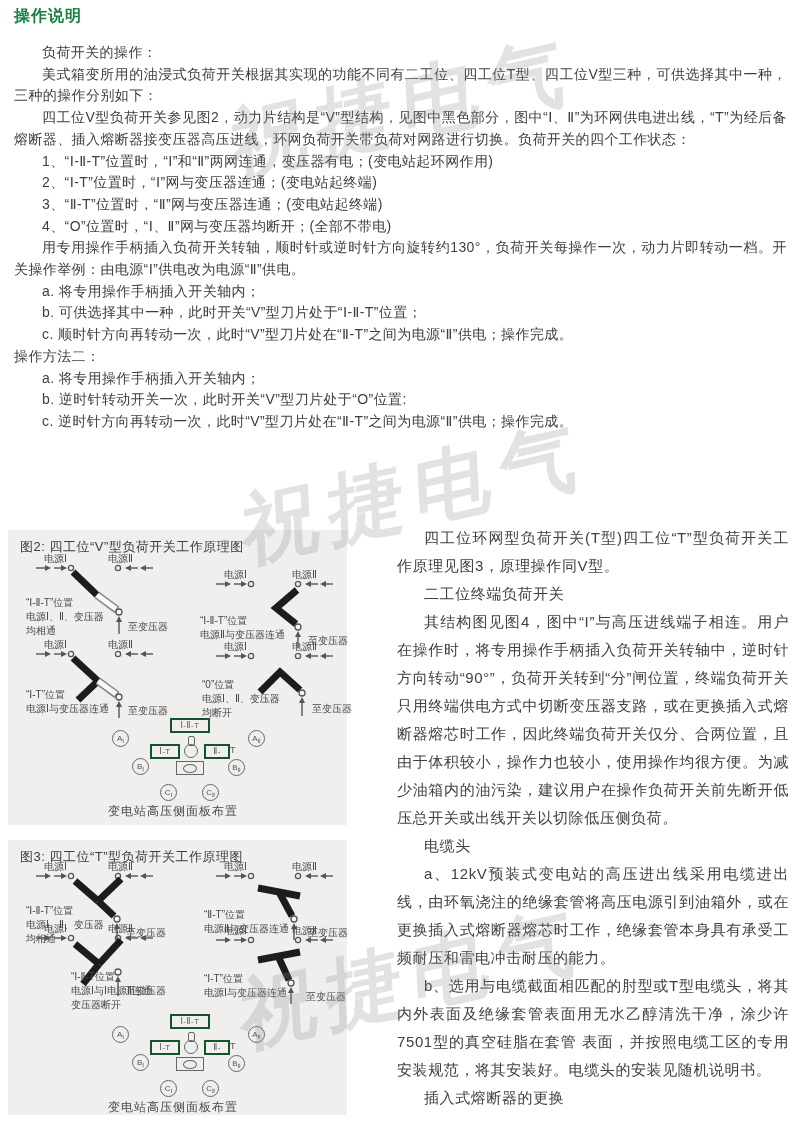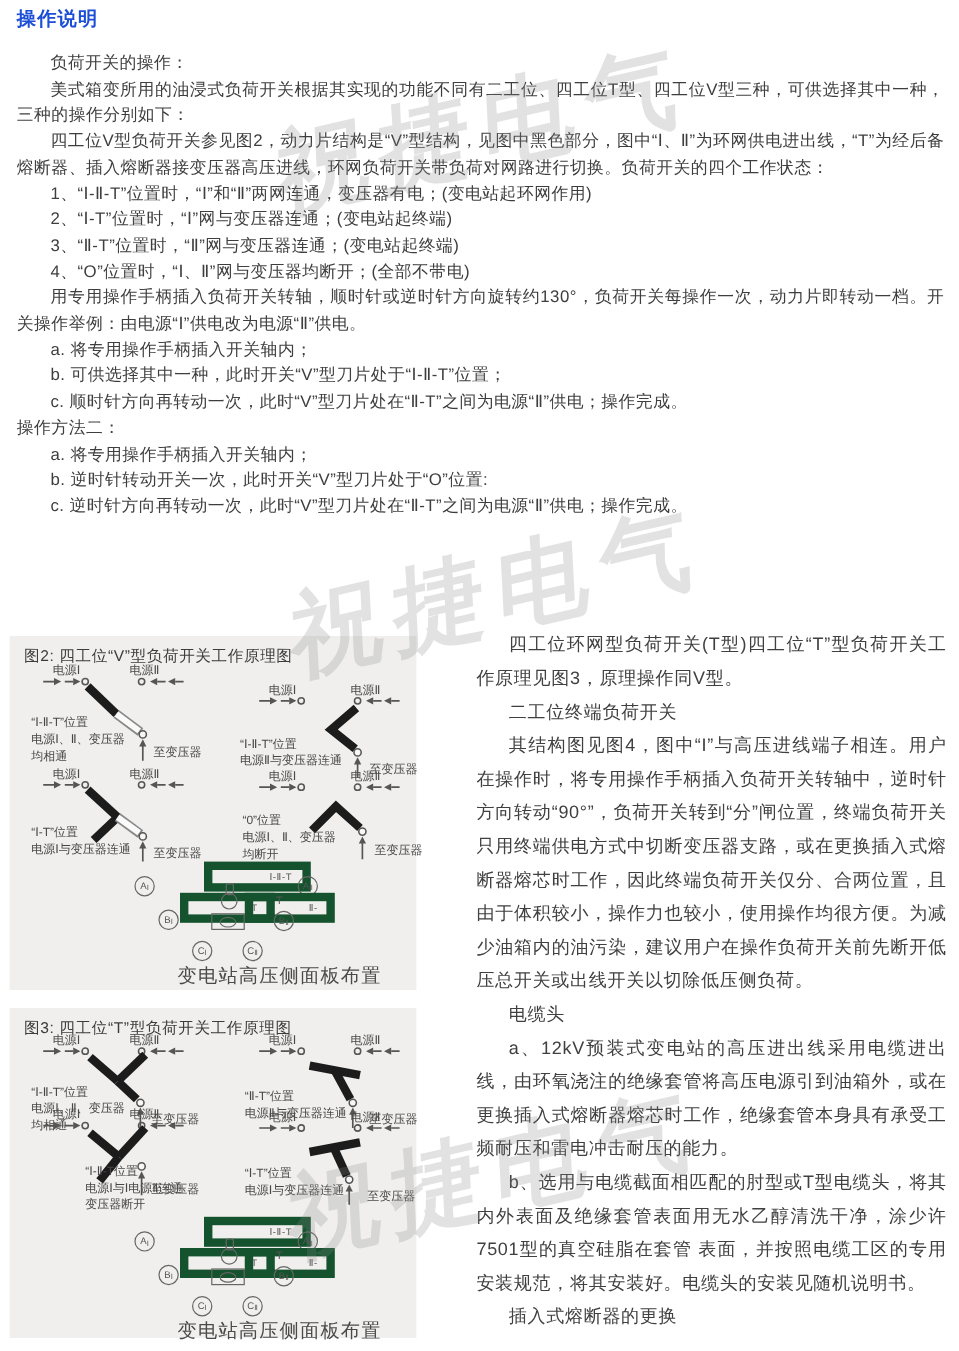--- a/index.html
+++ b/index.html
@@ -3,47 +3,47 @@
 <meta charset="utf-8">
 <style>
   html,body{margin:0;padding:0;}
   body{
     position:relative;width:799px;height:1126px;background:#ffffff;
     font-family:"Liberation Sans","DejaVu Sans",sans-serif;
     color:#3e3e3e;overflow:hidden;
   }
   .abs{position:absolute;}
   
-  .doc-title{left:14px;top:6px;font-size:16px;font-weight:bold;color:#1d4ed8;letter-spacing:1px;}
+  .doc-title{left:14px;top:6px;font-size:16px;font-weight:bold;color:#15803d;letter-spacing:1px;}
   
   .intro{left:14px;top:42px;width:773px;font-size:14px;line-height:21.7px;text-align:justify;letter-spacing:0.4px;}
   .intro p{margin:0;text-indent:2em;}
   .intro p.noindent{text-indent:0;}
   
   .rcol{left:397px;top:524px;width:392px;font-size:15px;line-height:28px;text-align:justify;letter-spacing:0.6px;color:#404040;}
   .rcol p{margin:0;text-indent:1.8em;}
   
   .figbox{background:#f0efed;width:339px;}
   .figbox .ftitle{position:absolute;left:12px;top:8px;font-size:13px;color:#3c3c3c;letter-spacing:0.5px;}
   
   .mini{position:absolute;width:165px;height:95px;}
   .psrc{position:absolute;font-size:10px;color:#4a4a4a;white-space:nowrap;}
   .dsvg{position:absolute;left:0;top:10px;}
   .cap{position:absolute;font-size:10px;line-height:14px;color:#474747;white-space:nowrap;}
   .tot{position:absolute;font-size:10px;color:#4a4a4a;white-space:nowrap;}
   
   .panel{position:absolute;width:210px;height:100px;font-size:8px;color:#555;}
-  .pbox{position:absolute;border:7px solid #14532d;height:11px;display:flex;align-items:center;justify-content:center;letter-spacing:0.5px;padding-left:39px;}
+  .pbox{position:absolute;border:2px solid #14532d;height:11px;display:flex;align-items:center;justify-content:center;letter-spacing:0.5px;}
   .pcirc{position:absolute;width:15px;height:15px;border:1px solid #666;border-radius:50%;display:flex;align-items:center;justify-content:center;}
   .psub{font-size:6px;margin-top:3px;}
   .khole-stem{position:absolute;width:5px;height:8px;border:1.4px solid #666;border-radius:2px;}
   .khole-circ{position:absolute;width:12px;height:12px;border:1.4px solid #666;border-radius:50%;}
   .ovalrect{position:absolute;width:26px;height:12px;border:1.2px solid #666;display:flex;align-items:center;justify-content:center;}
   .ovalrect div{width:12px;height:7px;border:1.2px solid #666;border-radius:50%;}
-  .pcap{position:absolute;width:100%;text-align:right;font-size:16px;color:#4a4a4a;letter-spacing:1px;}
+  .pcap{position:absolute;width:100%;text-align:left;font-size:12px;color:#4a4a4a;letter-spacing:1px;}
   .tlab{position:absolute;font-size:9px;color:#555;}
   
   .wmark{position:absolute;font-size:78px;color:rgba(135,135,135,0.24);letter-spacing:10px;white-space:nowrap;transform:rotate(-13deg) skewX(-10deg);transform-origin:left top;z-index:9;pointer-events:none;font-weight:bold;}
   svg line,svg polyline{stroke-linecap:butt;}
 </style>
 </head>
 <body>
 
 <div class="abs doc-title">操作说明</div>
 

